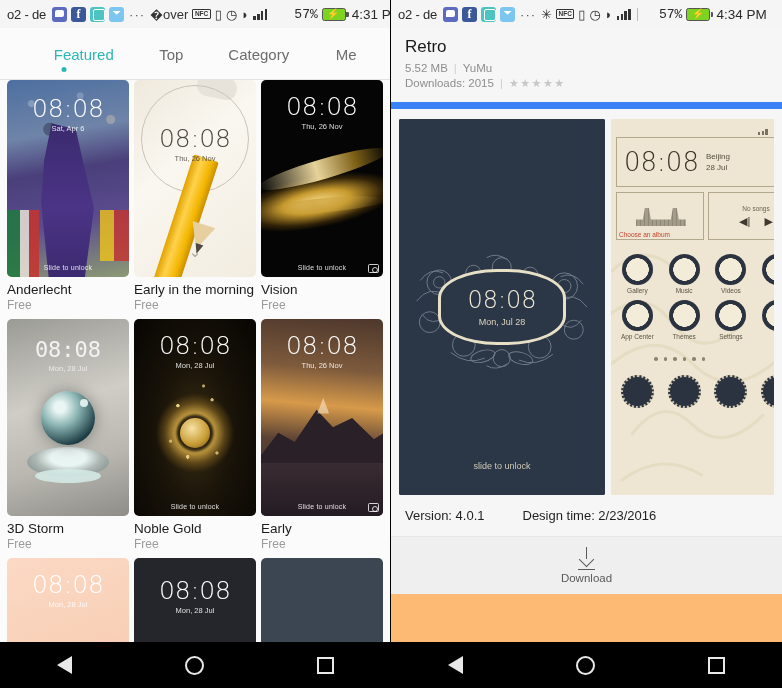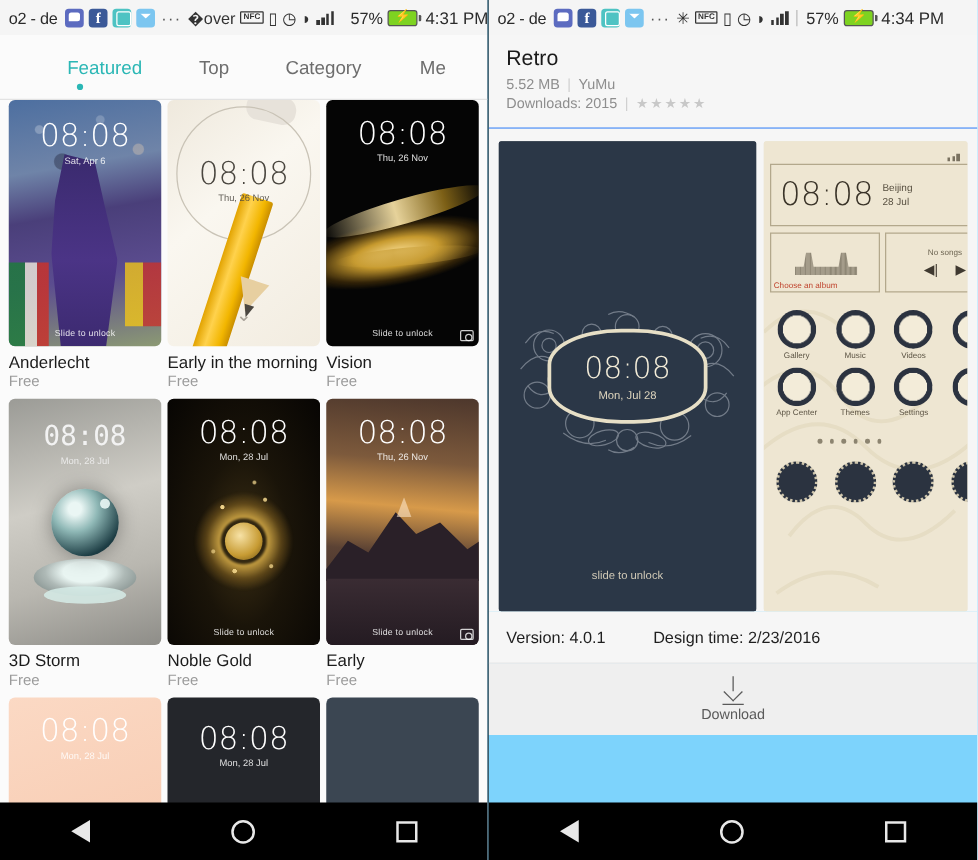--- a/index.html
+++ b/index.html
@@ -2,41 +2,41 @@
 <html><head>
 <meta charset="utf-8">
 <style>
   * { box-sizing: border-box; margin: 0; padding: 0; }
   html, body {
     width: 782px; height: 688px;
     font-family: "Liberation Sans", sans-serif;
     background: #fff; overflow: hidden;
   }
   .screen-pair { display: flex; width: 782px; height: 688px; }
-  .phone { width: 391px; height: 688px; position: relative; background: #7dd3fc; overflow: hidden; }
+  .phone { width: 391px; height: 688px; position: relative; background: #fdba74; overflow: hidden; }
   .phone.left { border-right: 1px solid #000; }
 
   
   .statusbar {
     height: 28px; background: #f5f5f5; display: flex; align-items: center;
     padding: 0 7px; font-size: 12.5px; color: #333; gap: 4px; white-space: nowrap;
   }
   .carrier { font-size: 13px; color: #2b2b2b; letter-spacing: -.2px; margin-right: 2px; }
   .sb-ico { width: 15px; height: 15px; border-radius: 3px; display: inline-block; position: relative; flex: none; }
   .ico-hangouts { background: #5c6bc0; }
   .ico-hangouts:after { content:""; position:absolute; left:3px; top:3px; width:9px; height:7px; background:#fff; border-radius:2px 2px 2px 0; }
   .ico-fb { background: #3b5998; color:#fff; font-size:12px; font-weight:bold; text-align:center; line-height:15px; font-family:"Liberation Serif",serif; }
   .ico-photos { background: #4ec3c3; }
   .ico-photos:after { content:""; position:absolute; left:2.5px; top:2.5px; width:10px; height:10px; border:1.4px solid #fff; border-radius:2px; }
   .ico-mail { background:#7cc6f0; border-radius:3px; }
   .ico-mail:after{content:"";position:absolute;left:3px;top:4px;width:9px;height:7px;background:#fff;clip-path:polygon(0 0,100% 0,50% 60%);}
   .dots3 { color:#555; font-size:13px; letter-spacing:1px; margin:0 1px; }
   .glyph { font-size:13px; color:#333; line-height:1; flex:none; }
   .nfc-box { border:1.4px solid #333; font-size:6.5px; font-weight:bold; padding:1px 1.5px; line-height:1; border-radius:1px; }
-  .pct { font-size:13px; color:#2b2b2b; margin-left:1px; }
+  .pct { font-size:13px; color:#2b2b2b; margin-left:15px;font-family:Liberation Mono, monospace; }
   .battery { width:24px;height:13px;border:1.5px solid #555;border-radius:2.5px;position:relative;background:#7ed321;flex:none; }
   .battery:after{content:"";position:absolute;right:-4px;top:3px;width:2.5px;height:5px;background:#555;border-radius:0 1px 1px 0;}
   .bolt { position:absolute; inset:0; color:#2a5b00; font-size:10px; text-align:center; line-height:10px; }
   .clock { font-size:13.5px; color:#2b2b2b; margin-left:2px; }
   .sigbars { display:inline-flex; align-items:flex-end; gap:1.3px; height:12px; }
   .sigbars i { width:2.6px; background:#333; display:block; }
   .divider-v { width:1px;height:13px;background:#bbb;margin:0 2px; }
 
   
   .tabbar { height: 52px; background:#fbfbfb; display:flex; align-items:center; border-bottom:1px solid #e3e3e3; }
@@ -149,21 +149,21 @@
   .navbar { position:absolute; left:0; bottom:0; width:100%; height:46px; background:#000;
       display:flex; align-items:center; justify-content:space-around; }
   .nav-back { width:0;height:0;border-top:9px solid transparent;border-bottom:9px solid transparent;border-right:15px solid #e8e8e8; }
   .nav-home { width:19px;height:19px;border:2px solid #e8e8e8;border-radius:50%; }
   .nav-recent { width:17px;height:17px;border:2px solid #e8e8e8; }
 
   
   .detail-head { height:47px; background:#fbfbfb; display:flex; align-items:center; justify-content:center;
       border-bottom:1px solid #ececec; }
   .detail-head span { font-size:16px; color:#222; }
-  .meta { background:#f6f6f6; padding:9px 14px 11px; border-bottom:1px solid #3b82f6; }
+  .meta { background:#f6f6f6; padding:9px 14px 11px; border-bottom:7px solid #3b82f6; }
   .meta .tname { font-size:17px; color:#1a1a1a; margin-bottom:4px; }
   .meta .mline { font-size:11.5px; color:#8e8e8e; line-height:15px; display:flex; align-items:center; gap:6px; }
   .sep { color:#cfcfcf; }
   .stars { color:#c8c8c8; letter-spacing:1.5px; font-size:11px; }
 
   .previews { display:flex; gap:6px; padding:10px 8px 0 8px; background:#f6f6f6; height:386px; }
   .pv { border-radius:2px; overflow:hidden; position:relative; background:#2a3442; }
   .pv1 { width:206px; flex:none; }
   .pv2 { flex:1; background:#e9e2cd; }
 

